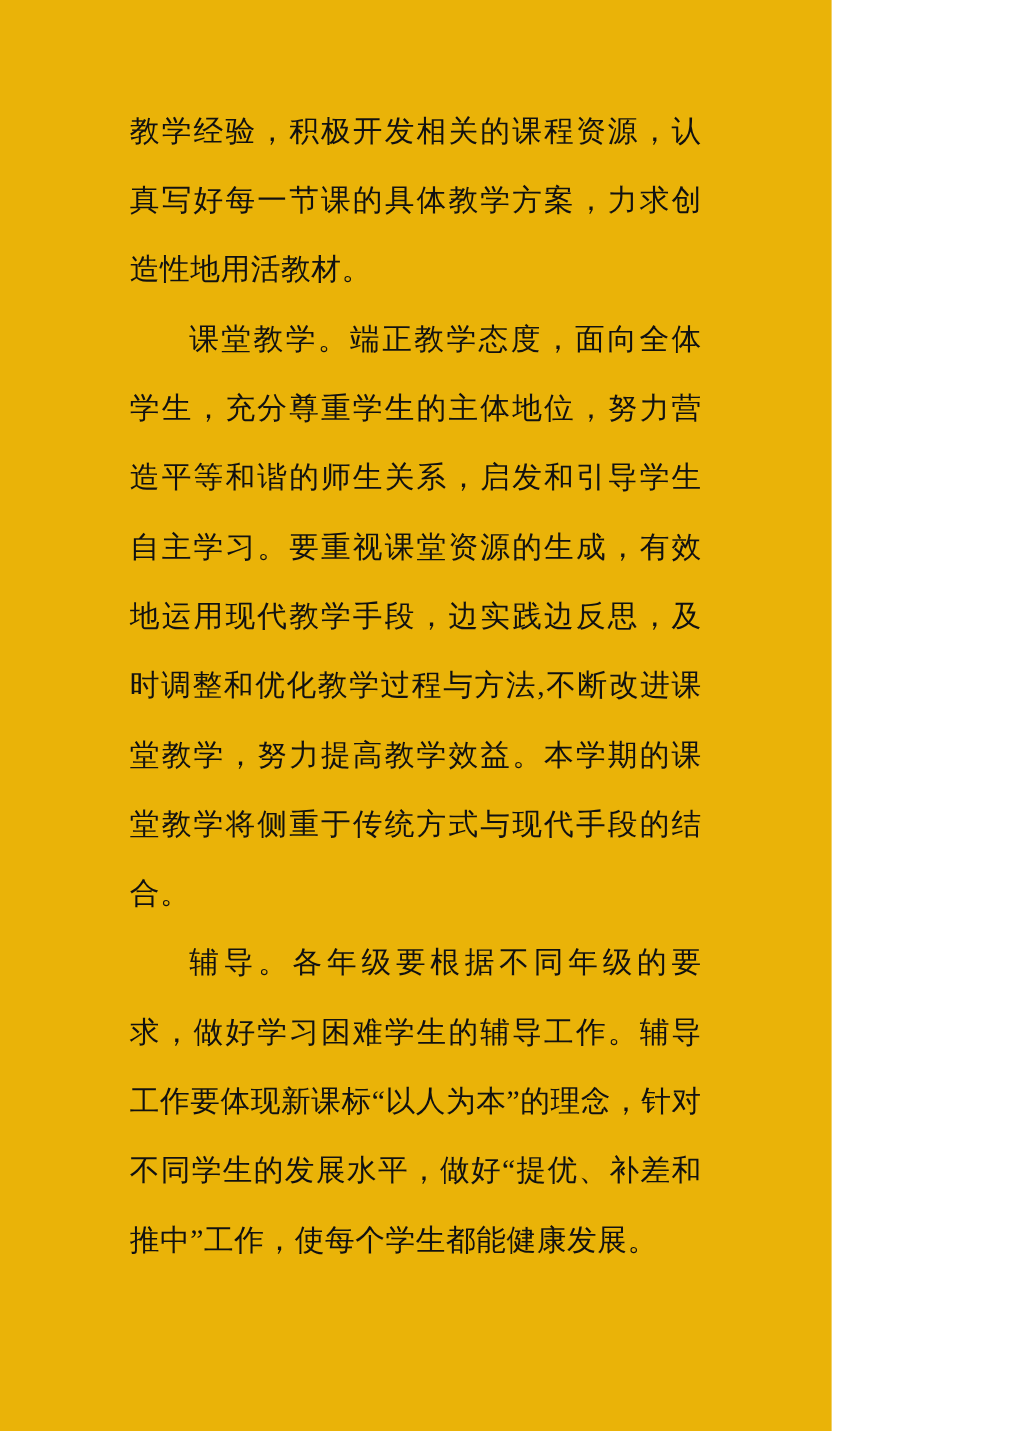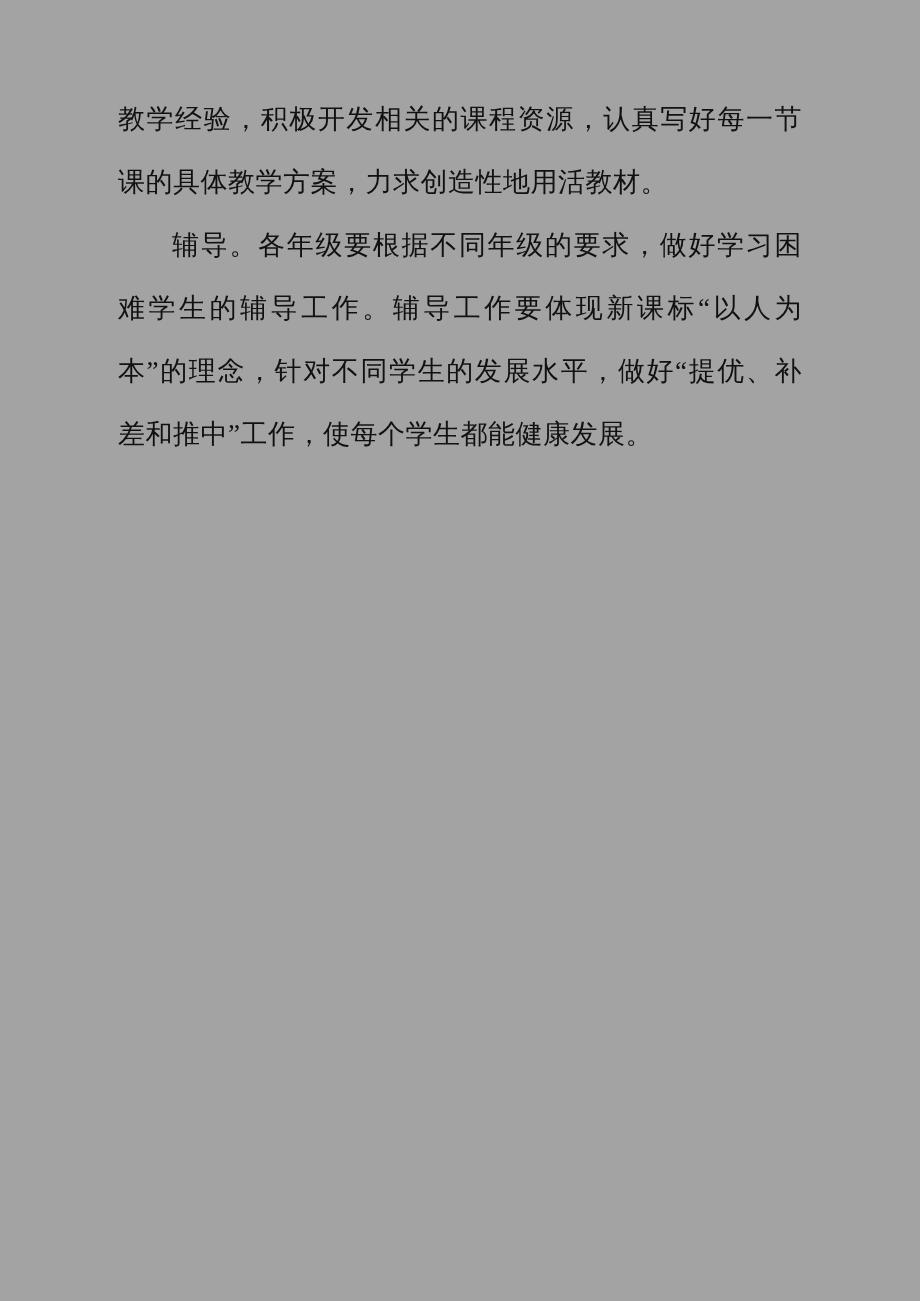--- a/index.html
+++ b/index.html
@@ -9,23 +9,23 @@
   }
   body {
     width: 920px;
     height: 1301px;
     font-family: "Liberation Serif", "DejaVu Serif", serif;
     color: #000000;
     overflow: hidden;
   }
   .page {
     position: relative;
-    width: 920px;
+    width: 756px;
     height: 1301px;
-    background: #a3a3a3;
+    background: #eab308;
     box-sizing: border-box;
     padding: 88px 118px 60px 118px;
   }
   .doc-body {
     font-size: 27px;
     line-height: 63px;
     text-align: justify;
     text-justify: inter-ideograph;
     letter-spacing: 0.5px;
     color: #111111;
@@ -39,16 +39,17 @@
   .para.no-indent {
     text-indent: 0;
   }
 </style>
 </head>
 <body>
 
 <div class="page">
   <div class="doc-body">
     <p class="para no-indent">教学经验，积极开发相关的课程资源，认真写好每一节课的具体教学方案，力求创造性地用活教材。</p>
+    <p class="para">课堂教学。端正教学态度，面向全体学生，充分尊重学生的主体地位，努力营造平等和谐的师生关系，启发和引导学生自主学习。要重视课堂资源的生成，有效地运用现代教学手段，边实践边反思，及时调整和优化教学过程与方法,不断改进课堂教学，努力提高教学效益。本学期的课堂教学将侧重于传统方式与现代手段的结合。</p>
     <p class="para">辅导。各年级要根据不同年级的要求，做好学习困难学生的辅导工作。辅导工作要体现新课标“以人为本”的理念，针对不同学生的发展水平，做好“提优、补差和推中”工作，使每个学生都能健康发展。</p>
 
   </div>
 </div>
 
 </body></html>

